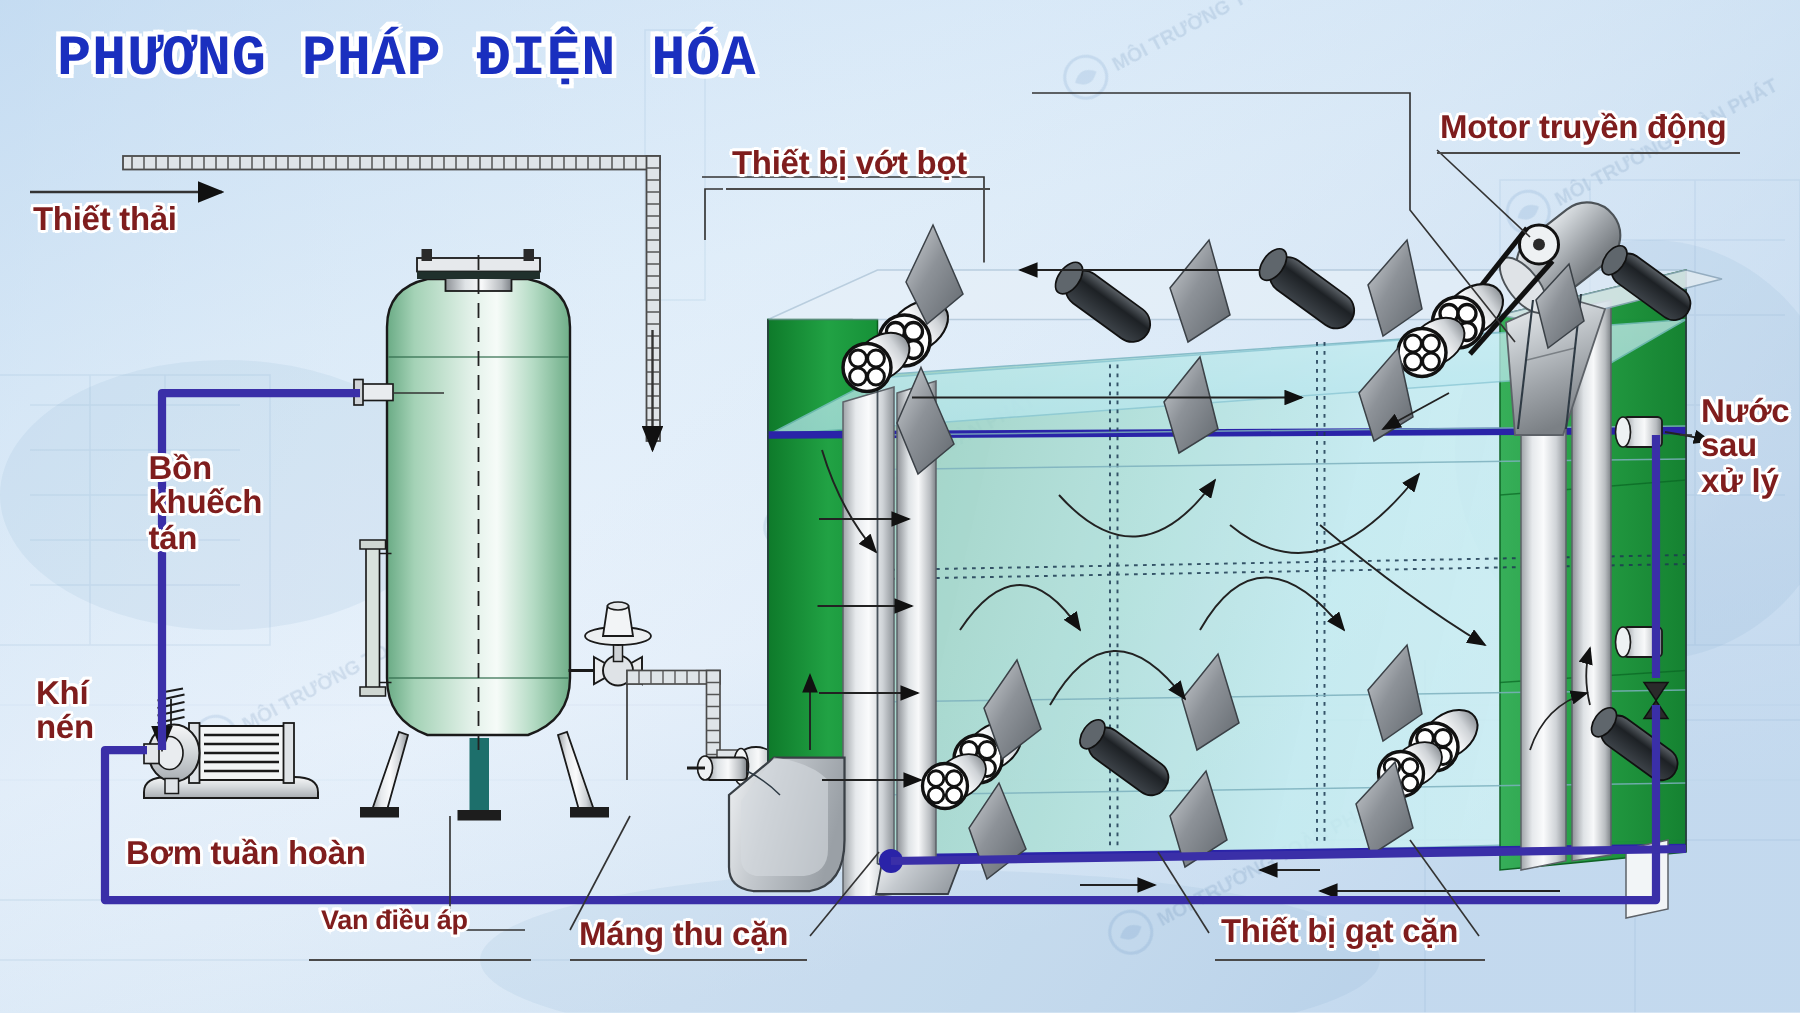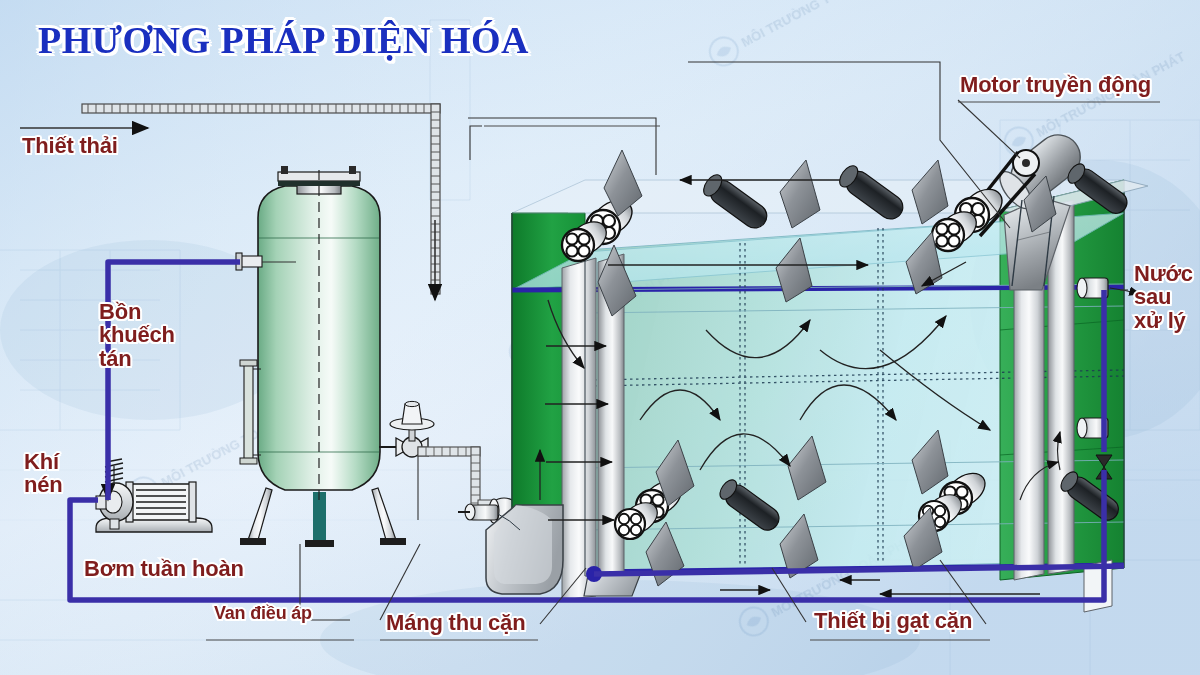--- a/index.html
+++ b/index.html
@@ -26,21 +26,21 @@
     line-height:1.03;
   }
   .title{
     position:absolute;left:38px;top:18px;
     font-size:38px;font-weight:bold;letter-spacing:0.5px;
     color:#1a2fbf;
     text-shadow:
       3px 0 0 #fff,-3px 0 0 #fff,0 3px 0 #fff,0 -3px 0 #fff,
       2px 2px 0 #fff,-2px 2px 0 #fff,2px -2px 0 #fff,-2px -2px 0 #fff,
       3px 3px 0 #fff,-3px -3px 0 #fff;
-    font-family:Liberation Serif, serif;
+    font-family:Liberation Mono, monospace;
     white-space:nowrap;
   }
   .multi{line-height:1.06;}
 </style>
 </head>
 <body>
 
 <div id="stage">
 
   <svg class="layer" viewBox="0 0 1200 675">
@@ -615,20 +615,21 @@
     <div>Khí</div>
     <div>nén</div>
   </div>
 
   <div class="lbl" style="left:84px;top:558px;font-size:22px;">Bơm tuần hoàn</div>
 
   <div class="lbl" style="left:214px;top:604px;font-size:18px;">Van điều áp</div>
 
   <div class="lbl" style="left:386px;top:612px;font-size:22px;text-align:right;">Máng thu cặn</div>
 
+  <div class="lbl" style="left:488px;top:98px;font-size:22px;">Thiết bị vớt bọt</div>
 
   <div class="lbl" style="left:960px;top:74px;font-size:22px;">Motor truyền động</div>
 
   <div class="lbl" style="left:814px;top:610px;font-size:22px;">Thiết bị gạt cặn</div>
 
   <div class="lbl multi" style="left:1134px;top:262px;font-size:22px;">
     <div>Nước</div>
     <div>sau</div>
     <div>xử lý</div>
   </div>

